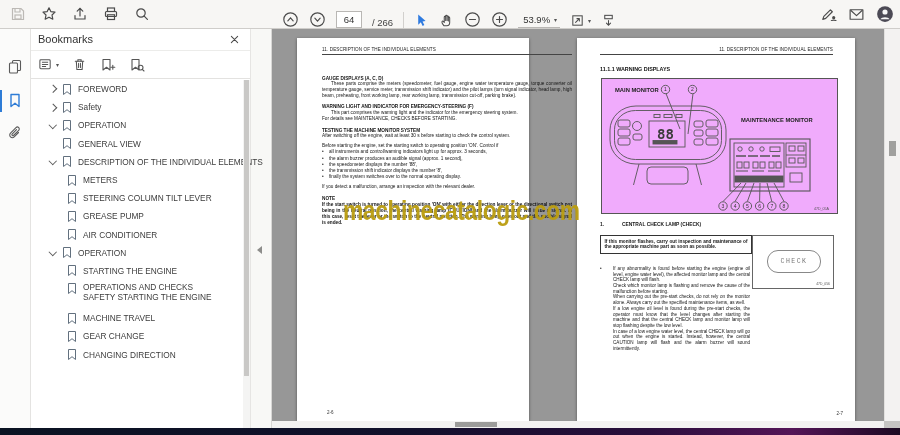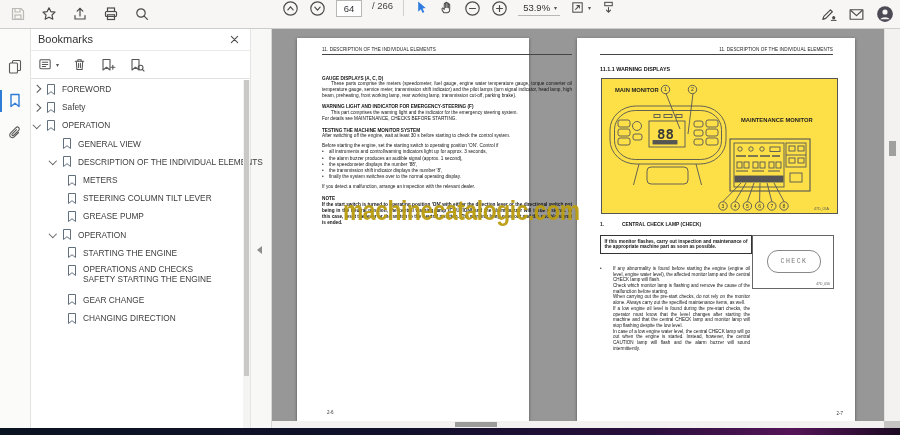--- a/index.html
+++ b/index.html
@@ -5,21 +5,21 @@
   html,body{margin:0;padding:0;}
   body{width:900px;height:435px;position:relative;overflow:hidden;background:#fff;
        font-family:"Liberation Sans",sans-serif;-webkit-font-smoothing:antialiased;}
   svg{display:block}
   .ic{display:inline-flex;align-items:center;justify-content:center;cursor:default}
 
   
   .toolbar{position:absolute;left:0;top:0;width:900px;height:28px;background:#f7f6f4;
            border-bottom:1px solid #cfcdca;z-index:20}
   .tb-left{position:absolute;left:10px;top:0;height:28px;display:flex;align-items:center;gap:15px}
-  .tb-center{position:absolute;left:282px;top:0;height:28px;display:flex;align-items:flex-start;gap:10px}
+  .tb-center{position:absolute;left:282px;top:0;height:28px;display:flex;align-items:flex-end;gap:10px}
   .tb-right{position:absolute;right:6px;top:0;height:28px;display:flex;align-items:center;gap:11px}
   .tb-divider{width:1px;height:16px;background:#d2d0cd}
   .page-input{width:24px;height:15px;border:1px solid #b9b7b4;background:#fff;font-size:9.5px;
               text-align:center;color:#333;font-family:"Liberation Sans",sans-serif;padding:0}
   .page-total{font-size:9.5px;color:#444}
   .zoom-box{display:flex;align-items:center;gap:4px;border-bottom:1px solid #b9b7b4;
             padding:2px 3px 2px 5px;font-size:9.5px;color:#333}
   .caret{font-size:6px;color:#555;line-height:1}
 
   
@@ -31,21 +31,21 @@
   
   .panel{position:absolute;left:30px;top:28px;width:220px;height:400px;background:#fff;z-index:9}
   .panel-header{height:22px;display:flex;align-items:center;justify-content:space-between;
                 padding:0 10px 0 8px;border-bottom:1px solid #ececea}
   .panel-title{font-size:11px;color:#333}
   .panel-tools{height:27px;display:flex;align-items:center;gap:13px;padding-left:8px;
                border-bottom:1px solid #e3e2e0}
   .bm-tree{position:absolute;left:0;top:52px;width:212px}
   .bm-row{display:flex;align-items:center;height:18.2px;cursor:default}
   .bm-row.wrap{height:27px;align-items:flex-start;padding-top:2px}
-  .lv0{padding-left:4px}.lv1{padding-left:20px}.lv2{padding-left:36px}
+  .lv0{padding-left:20px}.lv1{padding-left:20px}.lv2{padding-left:36px}
   .chev-slot{width:11px;flex:none;display:flex;align-items:center;justify-content:flex-start}
   .chev{width:4.5px;height:4.5px;border-right:1.3px solid #5a5a5a;border-bottom:1.3px solid #5a5a5a;display:inline-block}
   .chev.right{transform:rotate(-45deg)}
   .chev.down{transform:rotate(45deg);margin-top:-2px}
   .bm-glyph{flex:none}
   .bm-label{font-size:8.3px;color:#3c3c3c;margin-left:5px;white-space:nowrap}
   .bm-row.wrap .bm-label{white-space:normal;width:140px;line-height:1.25}
   .panel-scroll{position:absolute;right:0px;top:52px;width:7px;height:348px;background:#f4f4f3}
   .panel-thumb{position:absolute;left:1px;top:0;width:5px;height:296px;background:#c9c8c6}
 
@@ -79,21 +79,21 @@
 
   
   .watermark{position:absolute;left:46px;top:156px;font-size:28.5px;font-weight:bold;color:#bb9e12;
              white-space:nowrap;transform:scaleX(.8);transform-origin:left center;letter-spacing:-.5px;
              z-index:6;opacity:.96}
 
   
   .pr{position:absolute;left:23px;top:9px;width:233px}
   .pr .doc-head{text-align:right}
   .sec-title{font-weight:bold;font-size:5.4px;margin-top:11px;color:#111}
-  .fig-box{position:absolute;left:24px;top:40px;width:235px;height:134px;border:.9px solid #555;background:#fde047}
+  .fig-box{position:absolute;left:24px;top:40px;width:235px;height:134px;border:.9px solid #555;background:#f0abfc}
   .item-head{position:absolute;left:23px;top:184px;display:flex;font-size:4.9px;font-weight:bold}
   .item-num{width:22px;flex:none}
   .note-box{position:absolute;left:23px;top:197px;width:143px;border:1px solid #333;
             padding:2.5px 3.5px;font-size:4.7px;font-weight:bold;line-height:1.25;text-align:justify}
   .check-box{position:absolute;left:175px;top:197px;width:80px;height:52px;border:.9px solid #666}
   .check-oval{position:absolute;left:14px;top:14px;width:52px;height:21px;border:1px solid #888;
               border-radius:11px;display:flex;align-items:center;justify-content:center;
               font-family:Liberation Mono, monospace;font-size:6.5px;letter-spacing:1.5px;color:#777}
   .fig-code{position:absolute;right:3px;bottom:2px;font-size:3.4px;color:#555}
   .pr-bullets{position:absolute;left:23px;top:228px;width:150px;display:flex;font-size:4.6px;line-height:1.24}
@@ -350,40 +350,52 @@
           <path d="M2.5 1.5 h7 v10 l-3.5 -2.8 l-3.5 2.8 z"></path>
         </svg>
       <span class="bm-label">STEERING COLUMN TILT LEVER</span>
     </div>
     <div class="bm-row lv2">
       <svg class="bm-glyph" width="12" height="13" viewBox="0 0 12 13" stroke="#62707e" fill="none" stroke-width="1">
           <path d="M2.5 1.5 h7 v10 l-3.5 -2.8 l-3.5 2.8 z"></path>
         </svg>
       <span class="bm-label">GREASE PUMP</span>
     </div>
+    <div class="bm-row lv2">
+      <svg class="bm-glyph" width="12" height="13" viewBox="0 0 12 13" stroke="#62707e" fill="none" stroke-width="1">
+          <path d="M2.5 1.5 h7 v10 l-3.5 -2.8 l-3.5 2.8 z"></path>
+        </svg>
+      <span class="bm-label">AIR CONDITIONER</span>
+    </div>
     <div class="bm-row lv1">
       <span class="chev-slot">
           <span class="chev down"></span>
         </span>
       <svg class="bm-glyph" width="12" height="13" viewBox="0 0 12 13" stroke="#62707e" fill="none" stroke-width="1">
           <path d="M2.5 1.5 h7 v10 l-3.5 -2.8 l-3.5 2.8 z"></path>
         </svg>
       <span class="bm-label">OPERATION</span>
     </div>
     <div class="bm-row lv2">
       <svg class="bm-glyph" width="12" height="13" viewBox="0 0 12 13" stroke="#62707e" fill="none" stroke-width="1">
           <path d="M2.5 1.5 h7 v10 l-3.5 -2.8 l-3.5 2.8 z"></path>
         </svg>
       <span class="bm-label">STARTING THE ENGINE</span>
     </div>
     <div class="bm-row lv2 wrap">
       <svg class="bm-glyph" width="12" height="13" viewBox="0 0 12 13" stroke="#62707e" fill="none" stroke-width="1">
           <path d="M2.5 1.5 h7 v10 l-3.5 -2.8 l-3.5 2.8 z"></path>
         </svg>
       <span class="bm-label">OPERATIONS AND CHECKS SAFETY STARTING THE ENGINE</span>
+    </div>
+    <div class="bm-row lv2">
+      <svg class="bm-glyph" width="12" height="13" viewBox="0 0 12 13" stroke="#62707e" fill="none" stroke-width="1">
+          <path d="M2.5 1.5 h7 v10 l-3.5 -2.8 l-3.5 2.8 z"></path>
+        </svg>
+      <span class="bm-label">MACHINE TRAVEL</span>
     </div>
     <div class="bm-row lv2">
       <svg class="bm-glyph" width="12" height="13" viewBox="0 0 12 13" stroke="#62707e" fill="none" stroke-width="1">
           <path d="M2.5 1.5 h7 v10 l-3.5 -2.8 l-3.5 2.8 z"></path>
         </svg>
       <span class="bm-label">GEAR CHANGE</span>
     </div>
     <div class="bm-row lv2">
       <svg class="bm-glyph" width="12" height="13" viewBox="0 0 12 13" stroke="#62707e" fill="none" stroke-width="1">
           <path d="M2.5 1.5 h7 v10 l-3.5 -2.8 l-3.5 2.8 z"></path>

